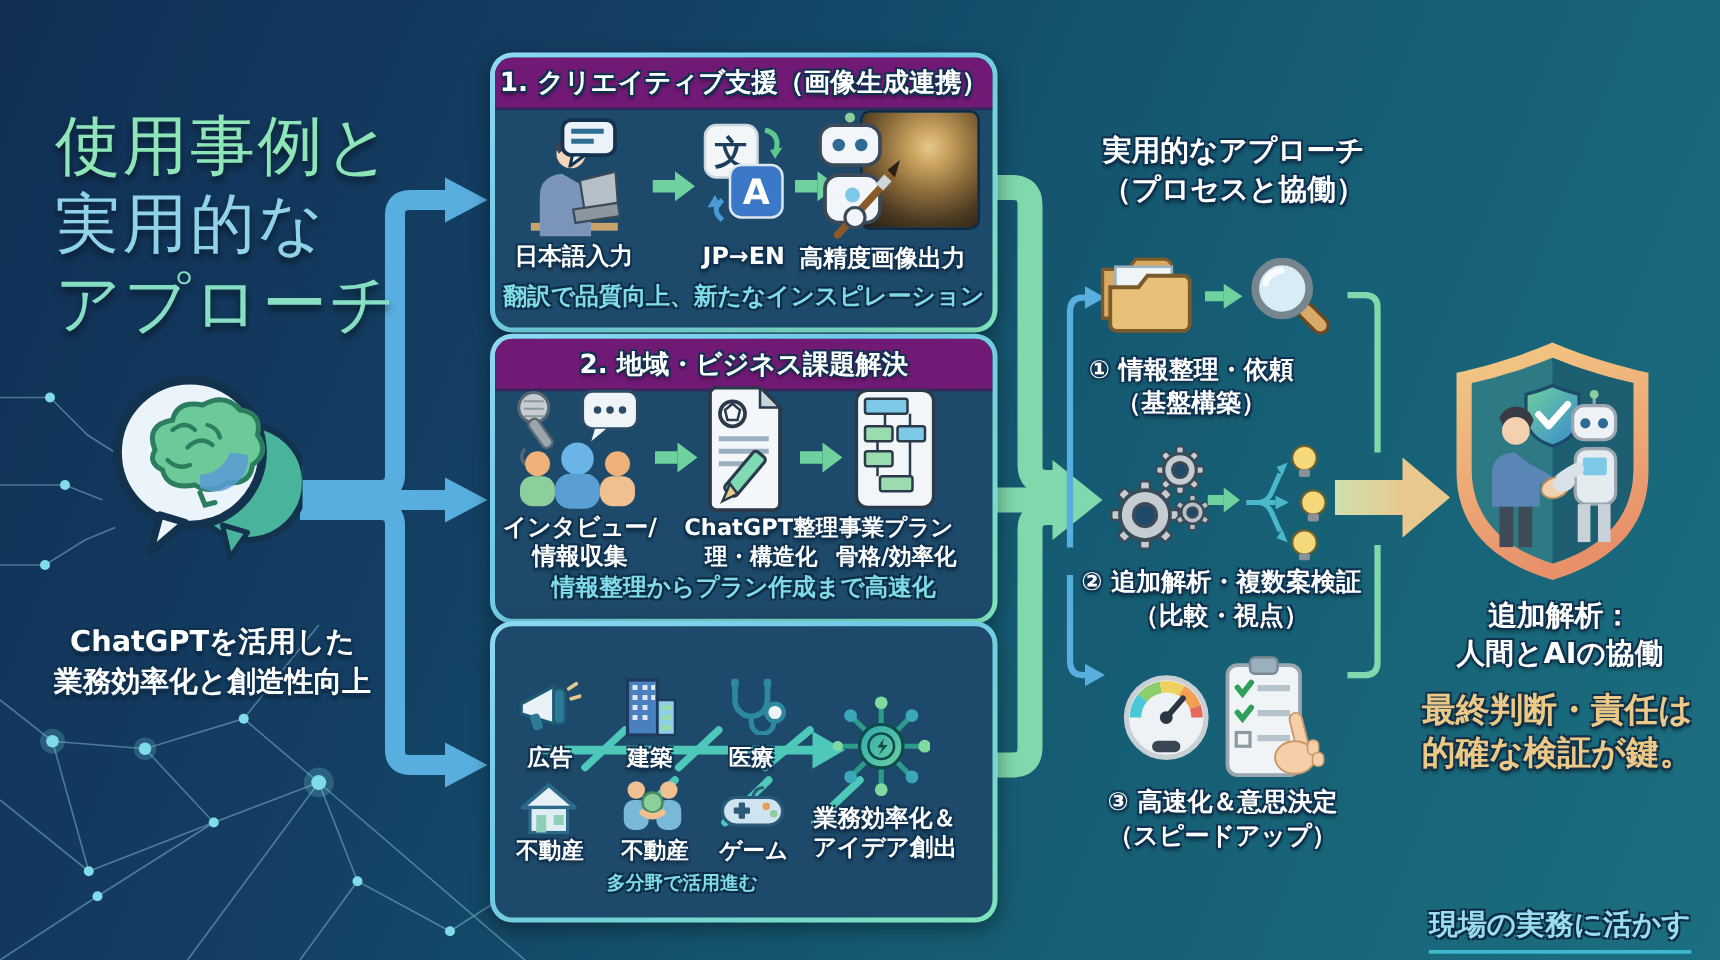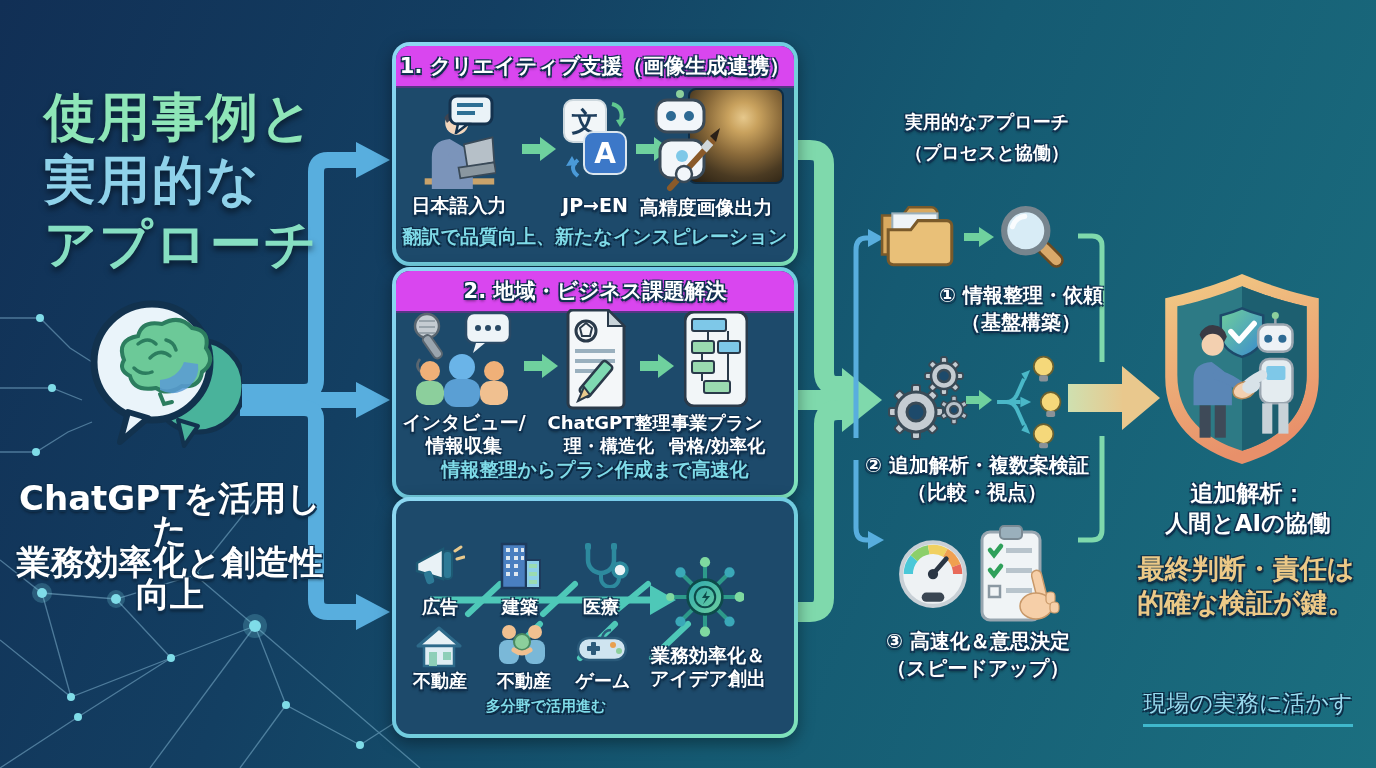--- a/index.html
+++ b/index.html
@@ -7,39 +7,39 @@
     background:linear-gradient(112deg,#112f55 0%,#133f62 30%,#155a72 60%,#1b6f80 100%);
     font-family:"DejaVu Sans","Liberation Sans",sans-serif;}
   .abs{position:absolute;}
   .olt{color:#ffffff;font-weight:700;
     text-shadow:-1.5px -1.5px 0 #0f3150,1.5px -1.5px 0 #0f3150,-1.5px 1.5px 0 #0f3150,1.5px 1.5px 0 #0f3150,0 3px 3px rgba(0,0,0,.45);}
   .cap{color:#7fdbe8;font-weight:700;
     text-shadow:-1.5px -1.5px 0 #0d2b45,1.5px -1.5px 0 #0d2b45,-1.5px 1.5px 0 #0d2b45,1.5px 1.5px 0 #0d2b45;}
   .gold{color:#ecc987;font-weight:700;
     text-shadow:-1.5px -1.5px 0 #123148,1.5px -1.5px 0 #123148,-1.5px 1.5px 0 #123148,1.5px 1.5px 0 #123148,0 3px 3px rgba(0,0,0,.5);}
   .center{text-align:center;}
-  .main-title{left:44px;top:86px;font-size:52px;font-weight:700;line-height:1.22;letter-spacing:2px;
+  .main-title{left:44px;top:86px;font-size:52px;font-weight:400;line-height:1.22;letter-spacing:2px;
     text-shadow:0 4px 6px rgba(0,0,0,.55);}
   .t0{color:#8ee6b8;} .t1{color:#8fd2ea;} .t2{color:#86dfc2;}
-  .src-caption{left:10px;top:482px;width:320px;font-size:34px;line-height:32px;}
+  .src-caption{left:10px;top:498px;width:320px;font-size:23px;line-height:32px;}
   .card{border-radius:18px;padding:4px;
     background:linear-gradient(150deg,#8fd9f2 0%,#6fc8e8 40%,#7fe3b9 100%);
     box-shadow:0 5px 16px rgba(0,0,0,.38);}
   .card-inner{position:relative;width:100%;height:100%;border-radius:14px;background:#1d4a6b;overflow:hidden;box-sizing:border-box;}
-  .card-head{position:absolute;left:0;top:0;width:100%;height:40px;line-height:40px;background:#d946ef;
+  .card-head{position:absolute;left:0;top:0;width:100%;height:40px;line-height:40px;background:#701a75;
     font-size:21px;border-bottom:2px solid rgba(14,48,74,.65);}
   .lbl{font-size:19px;line-height:23px;}
   .lbl18{font-size:18px;line-height:23px;}
   .step-lbl{font-size:20px;line-height:27px;}
-  .proc-head{font-size:18px;line-height:31px;}
+  .proc-head{font-size:23px;line-height:31px;}
   .heading{font-size:23px;line-height:30px;}
   .warning{font-size:27px;line-height:34px;}
-  .footer-line{display:inline-block;color:#9adcf0;font-weight:400;font-size:23px;
+  .footer-line{display:inline-block;color:#9adcf0;font-weight:700;font-size:23px;
     border-bottom:3px solid #3fb8cc;padding-bottom:5px;
-    text-shadow:-1.5px -1.5px 0 #0d2b45,1.5px -1.5px 0 #0d2b45,-1.5px 1.5px 0 #0d2b45,1.5px 1.5px 0 #0d2b45;}
+    text-shadow:-1.5px -1.5px 0 #0d2b45,1.5px -1.5px 0 #0d2b45,-1.5px 1.5px 0 #0d2b45,1.5px 1.5px 0 #0d2b45;margin-top:36px;}
   .art{border-radius:8px;border:2px solid #0e2c44;
     background:radial-gradient(circle at 58% 30%,#e6c88c 0%,#c9a25e 18%,#8a6a3a 45%,#4a3a22 72%,#241c10 100%);}
   svg{display:block;}
 </style>
 </head>
 <body>
 
 <div class="stage">
 
   <svg class="abs" style="left:0;top:0;" width="1376" height="768" viewBox="0 0 1376 768">
@@ -394,21 +394,21 @@
   </svg>
   <svg class="abs" style="left:964px;top:226px;" width="30" height="22" viewBox="0 0 30 22">
       <rect y="7" width="15" height="8" fill="#6fd19e"></rect>
       <polygon points="15,1 15,21 30,11" fill="#6fd19e"></polygon>
     </svg>
   <svg class="abs" style="left:998px;top:204px;" width="72" height="68" viewBox="0 0 70 66">
     <rect x="40" y="36" width="28" height="12" rx="6" transform="rotate(45 44 42)" fill="#d9a96a" stroke="#6a4a22" stroke-width="2.5"></rect>
     <circle cx="27" cy="26" r="21" fill="#d8ecf6" stroke="#77858e" stroke-width="6"></circle>
     <path d="M14,22 a14,14 0 0 1 12,-10" stroke="#ffffff" stroke-width="5" fill="none" stroke-linecap="round" opacity="0.85"></path>
   </svg>
-  <div class="abs center" style="left:896px;top:282px;width:250px;">
+  <div class="abs center" style="left:828px;top:282px;width:250px;">
     <div class="step-lbl olt">① 情報整理・依頼</div>
     <div class="step-lbl olt">（基盤構築）</div>
   </div>
 
   <svg class="abs" style="left:886px;top:356px;" width="84" height="88" viewBox="0 0 84 88">
     <g transform="translate(30,56)">
       <g fill="#c5ccd2" stroke="#3a4a56" stroke-width="2">
         <rect x="-4" y="-27" width="8" height="10" rx="2" transform="rotate(0)"></rect>
           <rect x="-4" y="-27" width="8" height="10" rx="2" transform="rotate(45)"></rect>
         <rect x="-4" y="-27" width="8" height="10" rx="2" transform="rotate(90)"></rect>

